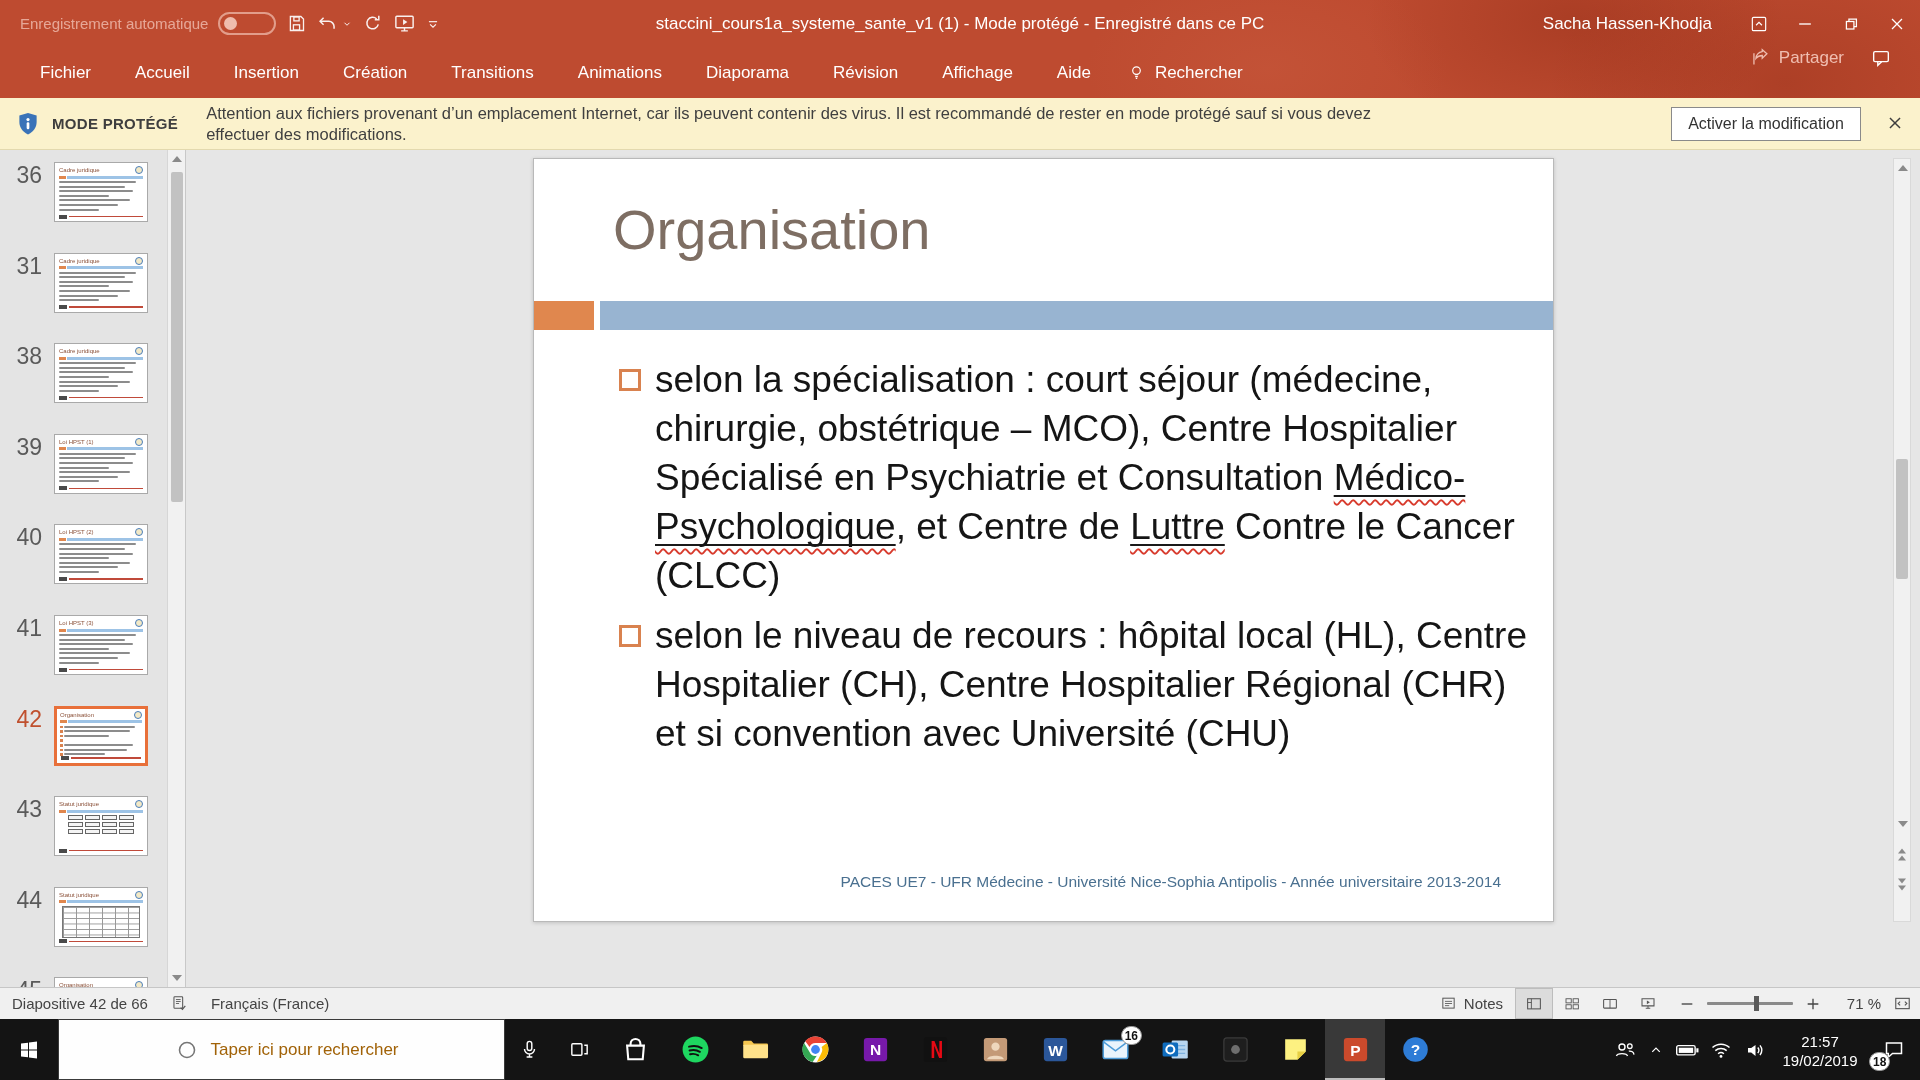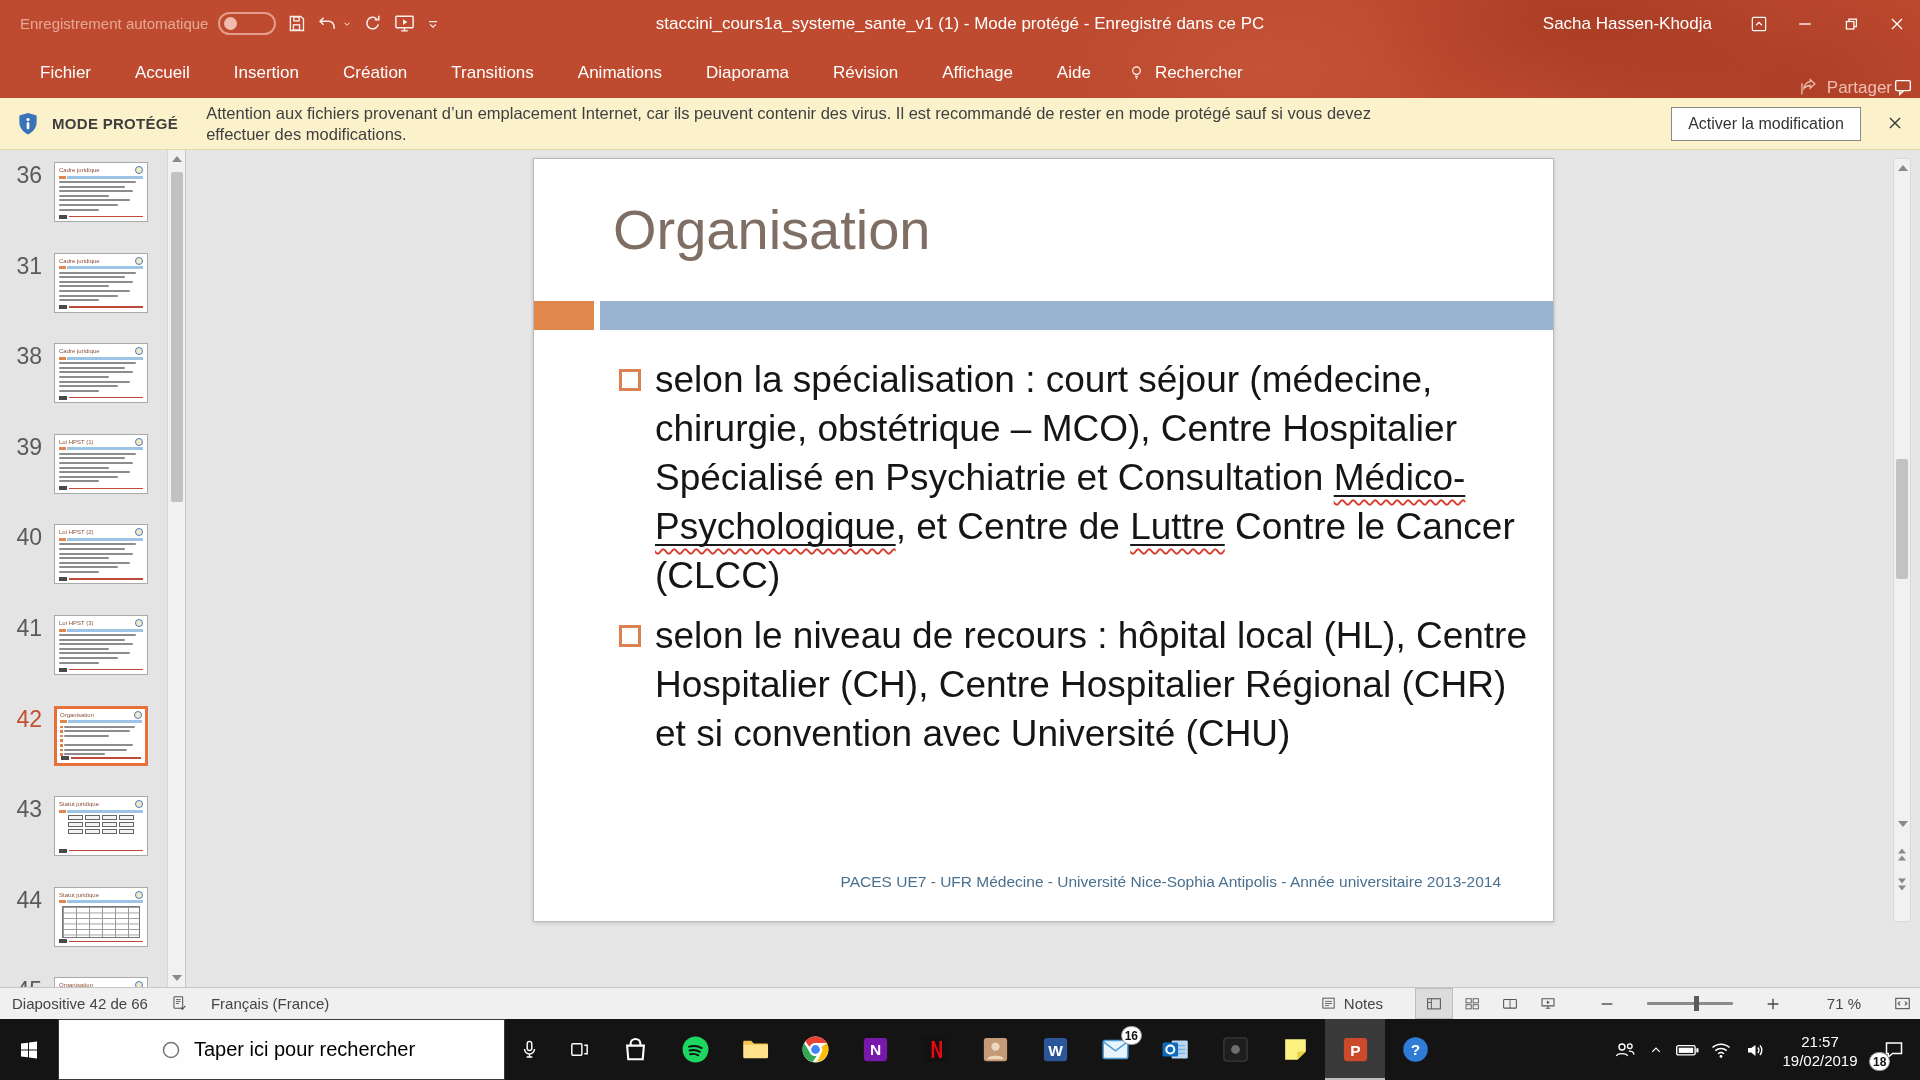--- a/index.html
+++ b/index.html
@@ -21,21 +21,21 @@
   .qat .ic{opacity:.92}
   .doc-title{position:absolute;left:50%;top:0;transform:translateX(-50%);height:47px;display:flex;align-items:center;font-size:17px;white-space:nowrap}
   .tb-right{position:absolute;right:0;top:0;height:47px;display:flex;align-items:center}
   .user-name{font-size:17px;margin-right:24px}
   .winbtn{width:46px;height:47px;display:flex;align-items:center;justify-content:center}
 
   #tabsrow{position:absolute;left:0;top:47px;width:1920px;height:51px;color:#fff;display:flex;align-items:center}
   #tabs-list{display:flex;align-items:center;padding-left:18px}
   .rtab{font-size:17px;padding:0 22px;height:51px;display:flex;align-items:center;cursor:default}
   .searchgrp{display:flex;align-items:center;gap:9px;margin-left:14px;font-size:17px}
-  .tabs-right{position:absolute;right:0;top:0;height:51px;display:flex;align-items:flex-end;padding-right:6px}
+  .tabs-right{position:absolute;right:0;top:0;height:51px;display:flex;align-items:flex-start;gap:26px;padding-right:28px}
   .share{display:flex;align-items:center;gap:8px;font-size:17px;color:rgba(255,220,210,.80)}
 
   
   #banner{position:absolute;left:0;top:98px;width:1920px;height:52px;background:#FBF2CC;border-bottom:1px solid #E3D9AE;display:flex;align-items:center}
   .b-shield{margin-left:14px}
   .b-label{font-size:15px;font-weight:bold;color:#3E3E3E;margin-left:10px;white-space:nowrap;letter-spacing:.3px}
   .b-msg{font-size:16.5px;color:#404040;margin-left:28px;line-height:1.25;max-width:1230px}
   .b-btn{position:absolute;right:59px;top:9px;width:190px;height:34px;background:#fff;border:1px solid #8A8A8A;font-size:16px;color:#333;display:flex;align-items:center;justify-content:center}
   .b-close{position:absolute;right:14px;top:14px}
 
@@ -85,36 +85,36 @@
   .s-footer{position:absolute;right:52px;bottom:30px;font-size:15.5px;color:#4A7090}
 
   
   #vscroll{position:absolute;left:1893px;top:158px;width:18px;height:764px;background:#F1F1F1;border:1px solid #D9D9D9}
   .vthumb{position:absolute;left:2px;top:300px;width:12px;height:120px;background:#C2C2C2;border-radius:2px}
   .vbtn{position:absolute;left:0;width:16px;height:22px;display:flex;align-items:center;justify-content:center;flex-direction:column;gap:1px}
 
   
   #status{position:absolute;left:0;top:987px;width:1920px;height:32px;background:#F0F0F0;border-top:1px solid #C6C6C6;color:#444;font-size:15px;display:flex;align-items:center}
   .st-left{display:flex;align-items:center;gap:22px;padding-left:12px}
-  .st-right{margin-left:auto;display:flex;align-items:center;gap:32px;padding-right:8px}
+  .st-right{margin-left:auto;display:flex;align-items:center;gap:12px;padding-right:8px}
   .st-notes{display:flex;align-items:center;gap:7px}
   .viewgrp{display:flex}
   .vw{width:38px;height:31px;display:flex;align-items:center;justify-content:center}
   .vw.on{background:#DCDCDC;box-shadow:inset 0 0 0 1px #BDBDBD}
   .ztrack{width:86px;height:3px;background:#8A8A8A;position:relative;border-radius:1px}
   .zthumb{position:absolute;left:55%;top:-6px;width:5px;height:15px;background:#5A5A5A}
   .zpct{width:48px;text-align:right}
 
   
   #taskbar{position:absolute;left:0;top:1019px;width:1920px;height:61px;background:#141414;display:flex;align-items:stretch;color:#fff}
   .tslot{display:flex;align-items:center;justify-content:center}
   #start{width:58px}
   #searchbox{width:447px;background:#FEFEFE;display:flex;align-items:center;border:1px solid #3a3a3a}
   #searchbox .ring{margin:0 12px}
-  #searchbox .ph{font-size:20px;color:#000000}
+  #searchbox .ph{font-size:17px;color:#a16207}
   #mic{width:48px} #taskview{width:52px}
   #apps{display:flex}
   .app{width:60px;position:relative;display:flex;align-items:center;justify-content:center}
   .app.active{background:rgba(255,255,255,.16);box-shadow:inset 0 -2px 0 #BDBDBD}
   .badge{position:absolute;min-width:19px;height:19px;padding:0 3px;border-radius:10px;background:#fff;color:#111;font-size:12px;font-weight:bold;display:flex;align-items:center;justify-content:center;border:1px solid #9a9a9a}
   .mailb{right:3px;top:7px}
   .tray{margin-left:auto;display:flex;align-items:center}
   .tico{width:34px;height:61px;display:flex;align-items:center;justify-content:center}
   #clock{width:96px;text-align:center;font-size:15px;line-height:19px;padding-top:2px}
   #notif{width:52px;position:relative;height:61px;display:flex;align-items:center;justify-content:center}

